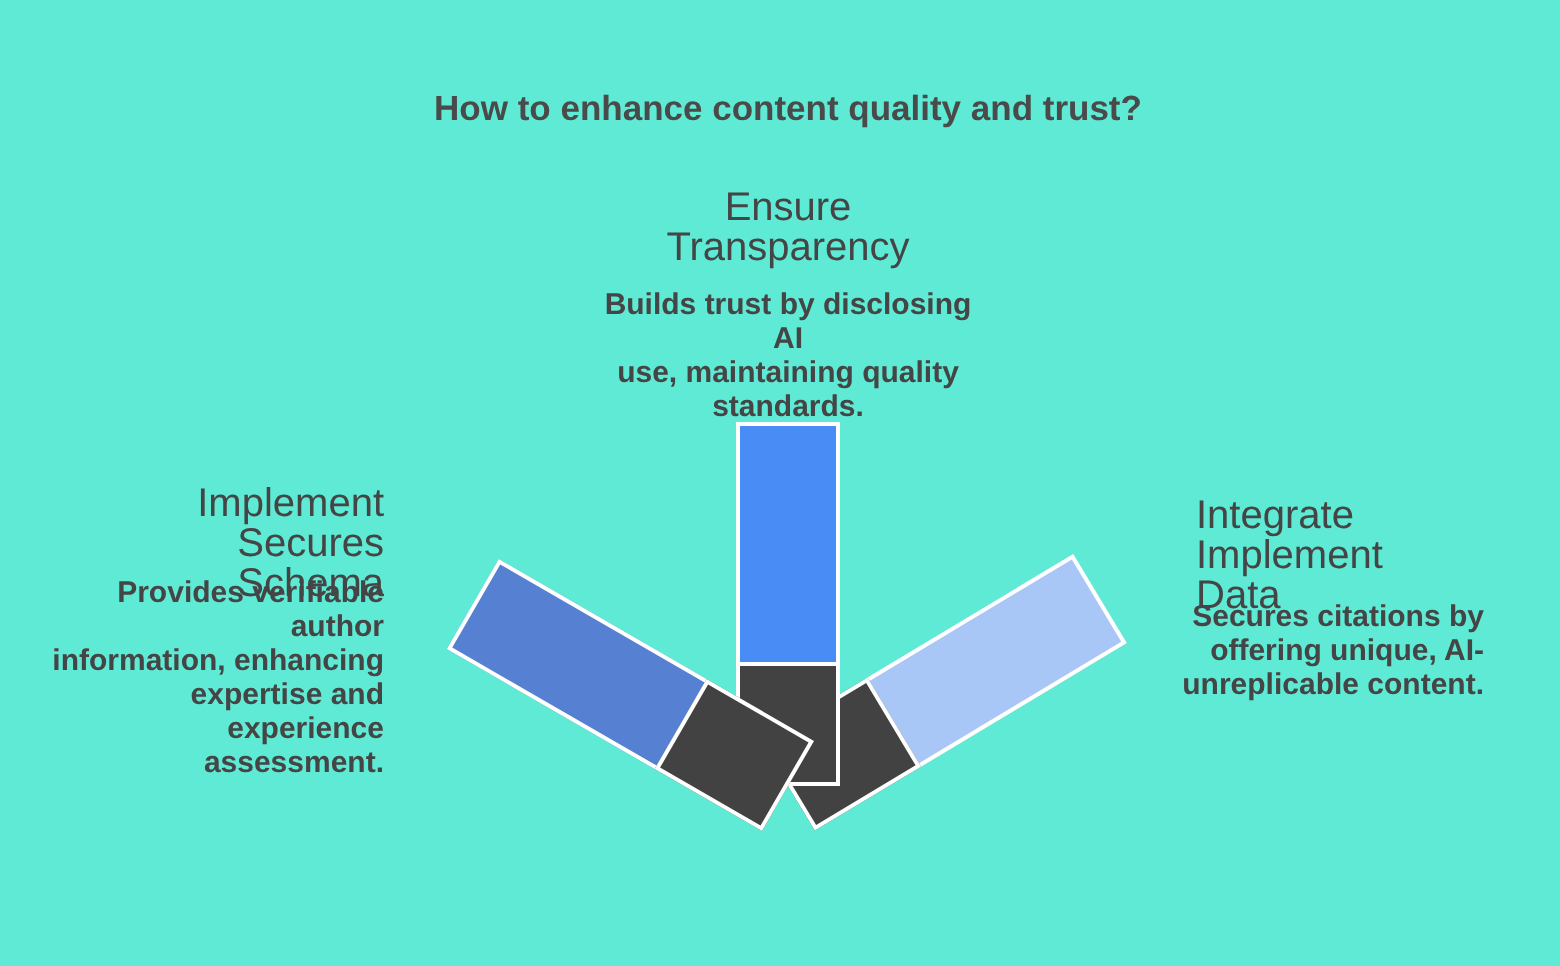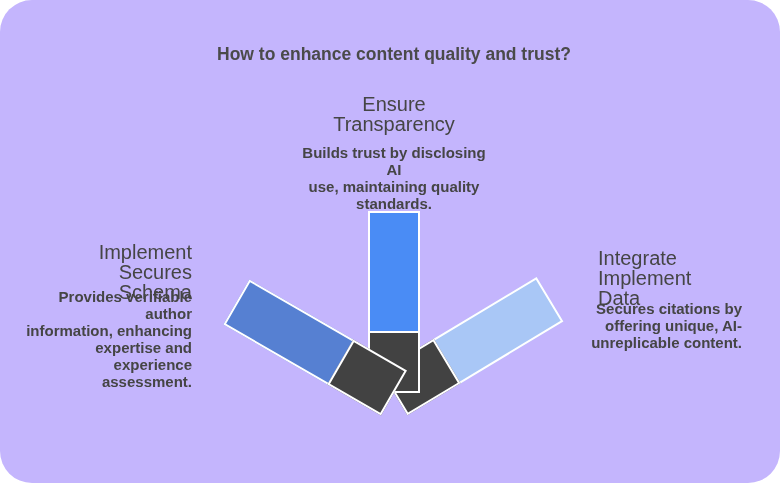--- a/index.html
+++ b/index.html
@@ -26,21 +26,21 @@
   .bar-left{transform:rotate(-60deg);z-index:3;}
   .bar-center{z-index:2;}
   .bar-right{transform:rotate(59deg);z-index:1;}
   .seg{box-sizing:border-box;width:52px;border:2px solid #ffffff;}
   .seg-color{height:122px;}
   .seg-dark{height:62px;margin-top:-2px;background:#424242;}
 </style>
 </head>
 <body>
 
-<div class="canvas" style="background: #c4b5fd; border-radius: 32px;">
+<div class="canvas" style="background: #5eead4;">
 
   <div class="title" style="color: rgb(74, 74, 74);">How to enhance content quality and trust?</div>
 
   <div class="heading left-pos">Implement Secures
 Schema</div>
   <div class="body left-pos">Provides verifiable author
 information, enhancing
 expertise and experience
 assessment.</div>
 

